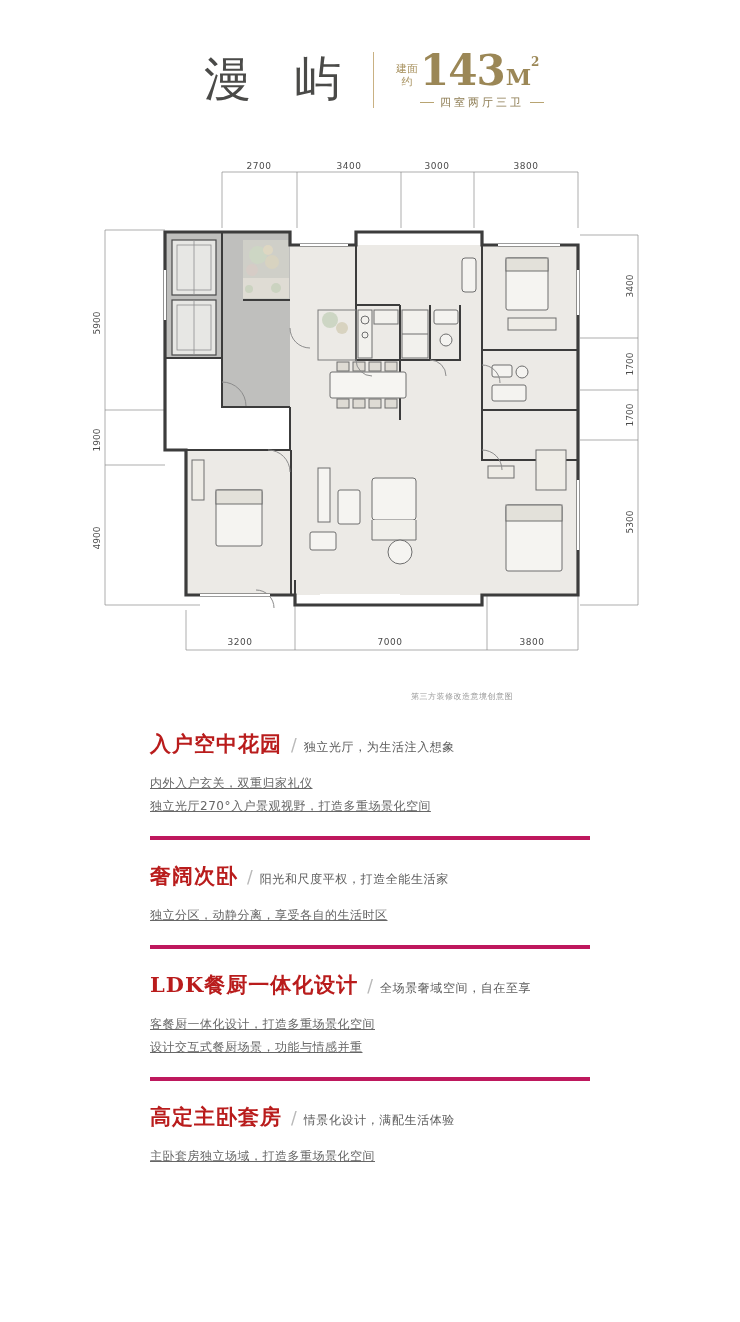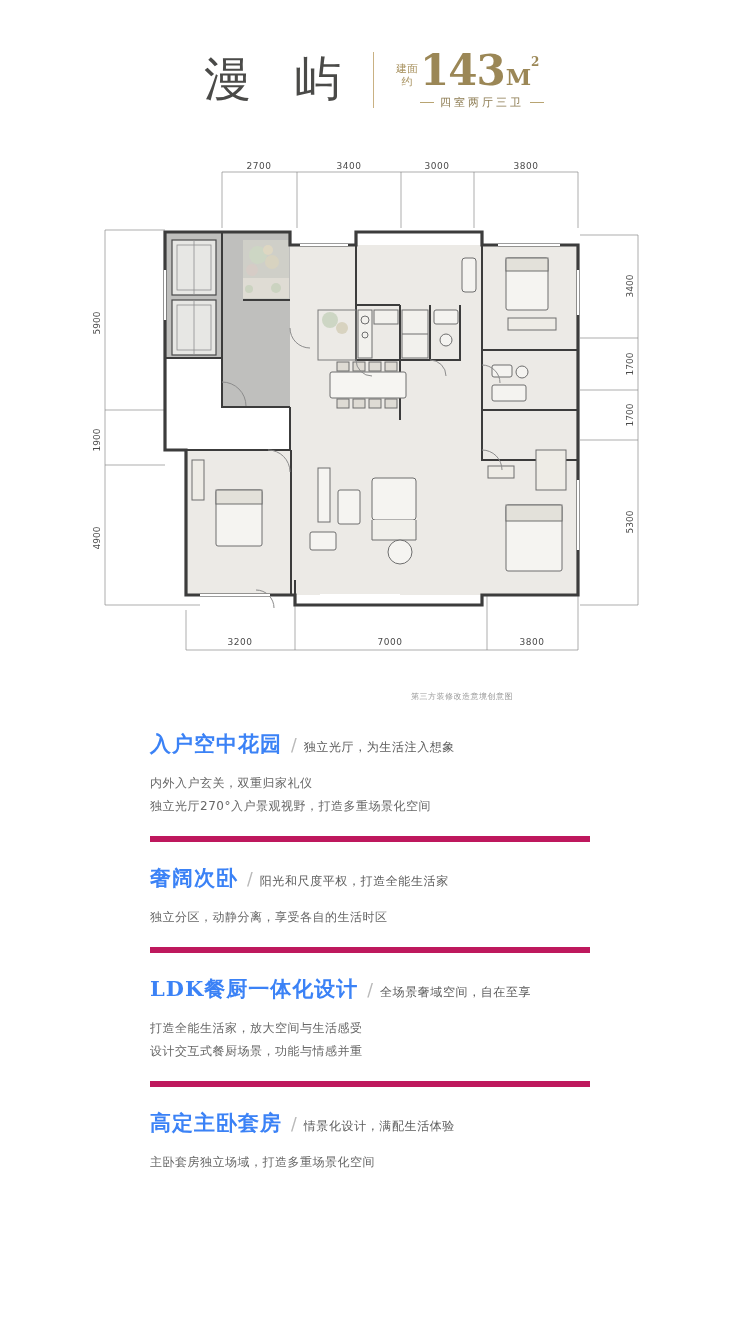--- a/index.html
+++ b/index.html
@@ -134,33 +134,33 @@
 
   
   .features {
     padding: 20px 150px 0 150px;
     box-sizing: border-box;
   }
   .feature {
     padding-bottom: 18px;
   }
   .feature + .feature {
-    border-top: 6px solid #be185d;
+    border-top: 4px solid #be185d;
     padding-top: 22px;
   }
   .feature-head {
     display: flex;
     align-items: baseline;
     margin-bottom: 14px;
   }
   .feature-title {
     font-family: "DejaVu Serif", serif;
     font-size: 21px;
     font-weight: 700;
-    color: #3b82f6;
+    color: #b91c1c;
     letter-spacing: 1px;
     white-space: nowrap;
   }
   .feature-slash {
     color: #b9b9b9;
     font-size: 17px;
     margin: 0 7px 0 9px;
     font-family: "DejaVu Sans", sans-serif;
   }
   .feature-sub {
@@ -169,20 +169,21 @@
     letter-spacing: 0.6px;
     font-family: "DejaVu Sans", sans-serif;
     white-space: nowrap;
   }
   .feature-line {
     font-size: 12px;
     color: #676767;
     letter-spacing: 0.5px;
     line-height: 23px;
     font-family: "DejaVu Sans", sans-serif;
+    text-decoration: underline;
   }
 
   
   .dim {
     font-family: "DejaVu Sans", sans-serif;
     font-size: 9px;
     fill: #4a4a4a;
     letter-spacing: 0.5px;
   }
   .dim-v {
@@ -455,21 +456,21 @@
     </div>
     <div class="feature-line">独立分区，动静分离，享受各自的生活时区</div>
   </div>
 
   <div class="feature">
     <div class="feature-head">
       <div class="feature-title">LDK餐厨一体化设计</div>
       <div class="feature-slash">/</div>
       <div class="feature-sub">全场景奢域空间，自在至享</div>
     </div>
-    <div class="feature-line">打造全能生活家，放大空间与生活感受</div>
+    <div class="feature-line">客餐厨一体化设计，打造多重场景化空间</div>
     <div class="feature-line">设计交互式餐厨场景，功能与情感并重</div>
   </div>
 
   <div class="feature">
     <div class="feature-head">
       <div class="feature-title">高定主卧套房</div>
       <div class="feature-slash">/</div>
       <div class="feature-sub">情景化设计，满配生活体验</div>
     </div>
     <div class="feature-line">主卧套房独立场域，打造多重场景化空间</div>

